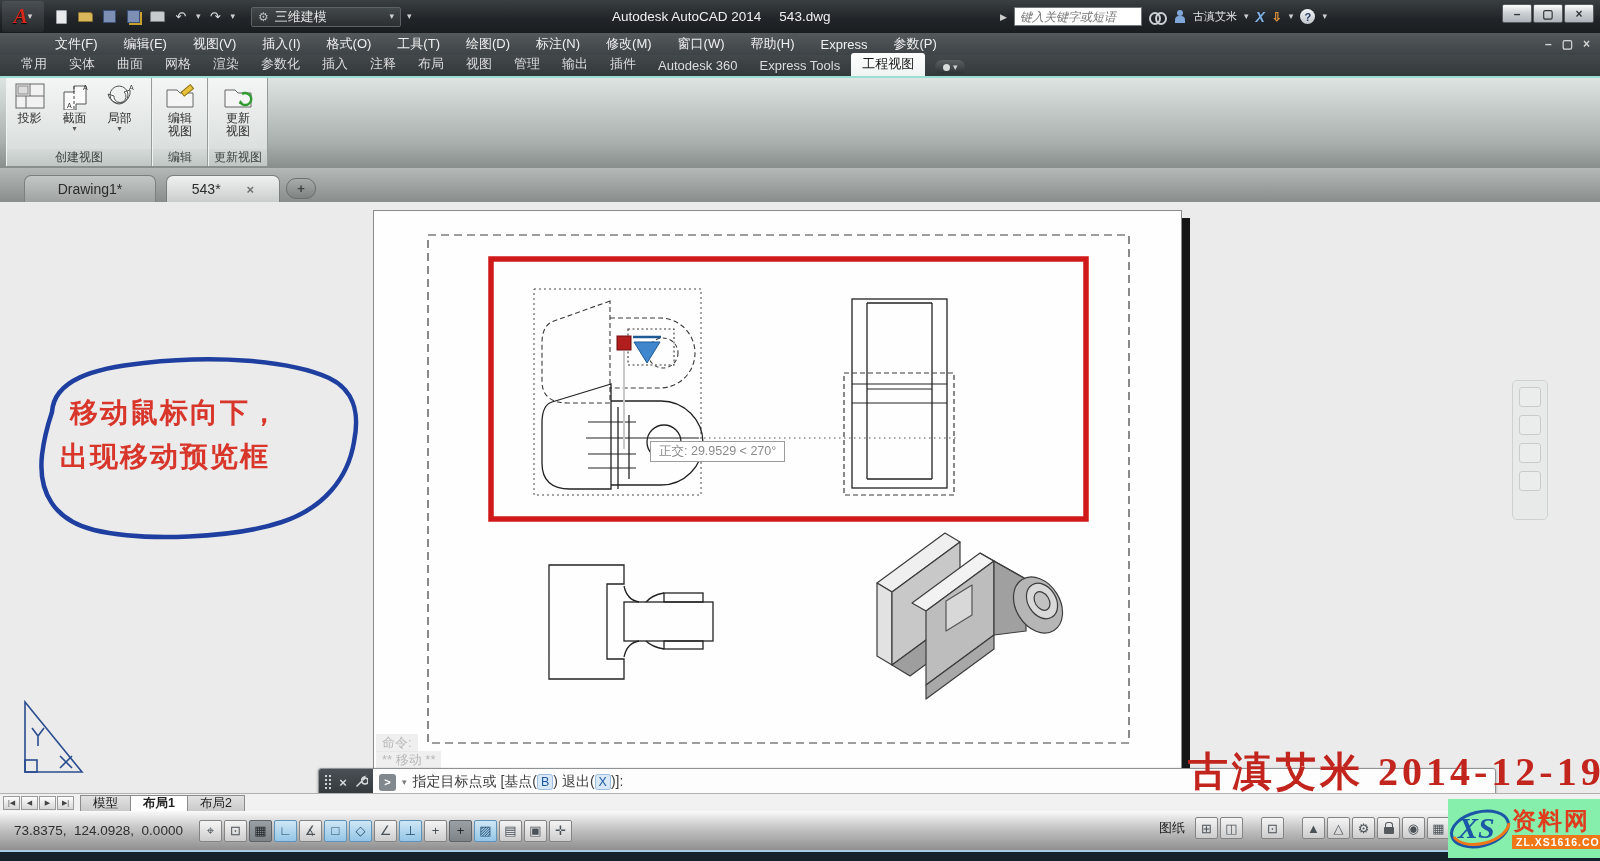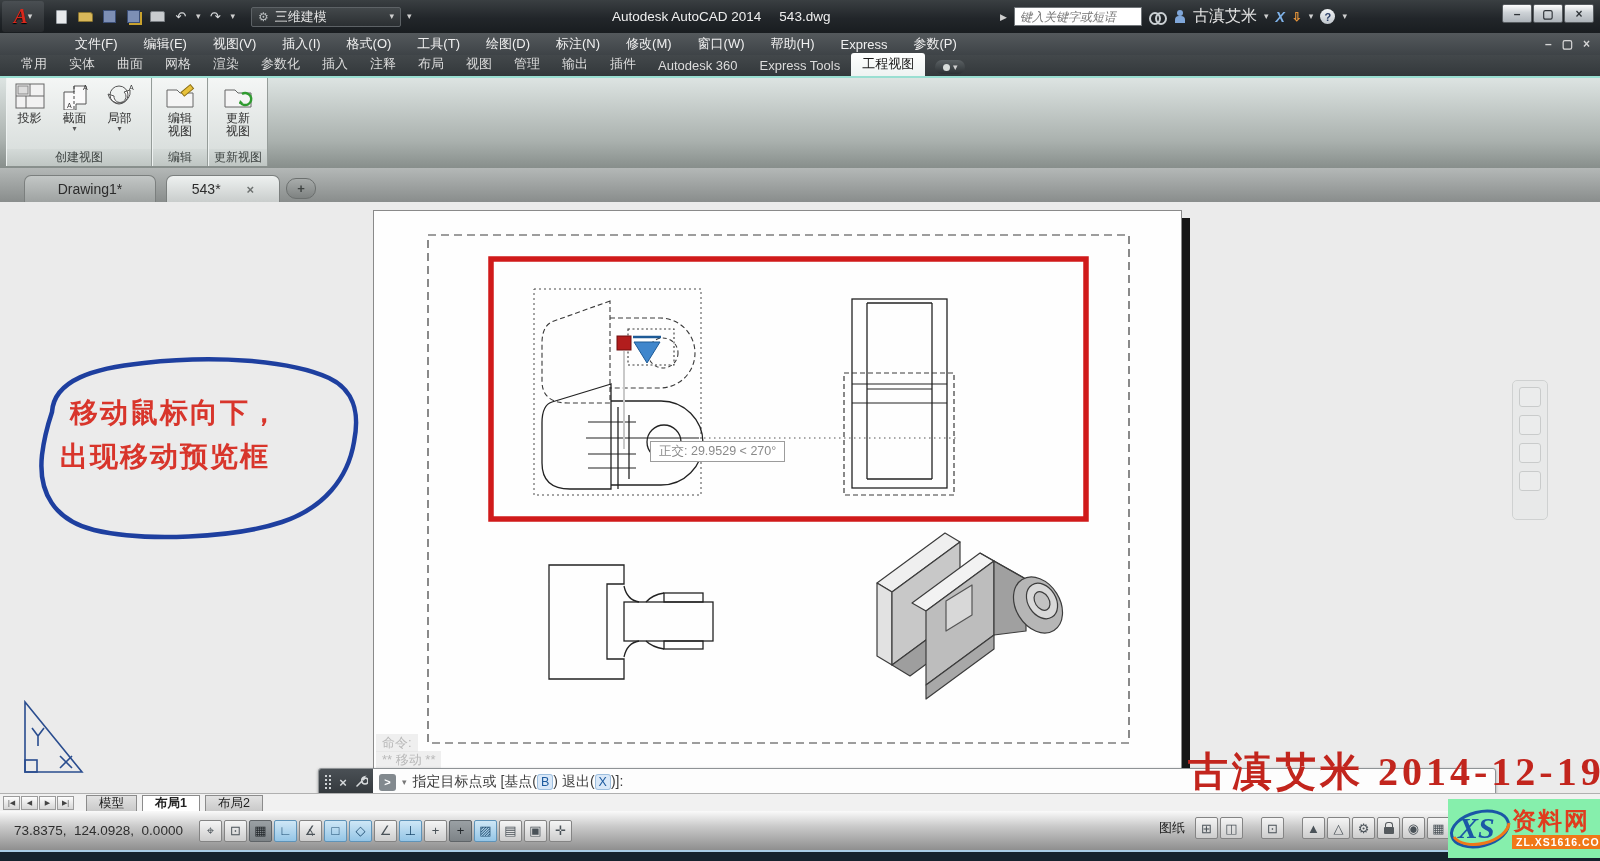--- a/index.html
+++ b/index.html
@@ -34,33 +34,33 @@
   .ic-exp{color:#cfcfcf;font-size:9px;}
   .ic-search{width:128px;height:19px;border:1px solid #71767a;background:#fff;color:#333;
     font-size:12px;font-style:italic;padding:0 5px;font-family:"Liberation Sans",sans-serif;}
   .binocs{position:relative;width:18px;height:12px;}
   .binocs::before,.binocs::after{content:"";position:absolute;top:1px;width:8px;height:9px;
     border:2px solid #cbd0d4;border-radius:50%;}
   .binocs::before{left:0;} .binocs::after{right:0;}
   .person{position:relative;width:12px;height:13px;}
   .person::before{content:"";position:absolute;left:3px;top:0;width:6px;height:6px;border-radius:50%;background:#7fa6d9;}
   .person::after{content:"";position:absolute;left:1px;top:6px;width:10px;height:7px;border-radius:4px 4px 0 0;background:#7fa6d9;}
-  .user-n{color:#e4e4e4;font-size:16px;}
+  .user-n{color:#e4e4e4;font-size:11px;}
   .xchg{color:#7fb2e8;font-weight:bold;font-size:14px;font-style:italic;}
   .dl-i{color:#e2923a;font-weight:bold;font-size:12px;}
   .help-i{width:15px;height:15px;border-radius:50%;background:linear-gradient(#f3f5f7,#c0c6cc);
     color:#2a3d66;font-weight:bold;font-size:11px;display:flex;align-items:center;justify-content:center;}
   .winbtns{position:absolute;right:6px;top:4px;display:flex;gap:1px;}
   .winbtn{width:30px;height:19px;border:1px solid #565b5f;border-radius:2px;
     background:linear-gradient(#fdfdfd,#cdd2d6 45%,#aeb4ba);color:#30353a;
     display:flex;align-items:center;justify-content:center;font-size:12px;font-weight:bold;line-height:1;}
 
   
   #menubar{position:absolute;left:0;top:33px;width:1600px;height:22px;
-    background:linear-gradient(#54595c,#3e4347);display:flex;align-items:flex-start;color:#f0f0f0;padding-left:20px;}
+    background:linear-gradient(#54595c,#3e4347);display:flex;align-items:flex-start;color:#f0f0f0;}
   .menu-item{padding:0 13px;font-size:13px;height:22px;display:flex;align-items:center;}
   .menu-item:first-child{margin-left:42px;}
   .docbtns{position:absolute;right:10px;top:0;height:22px;display:flex;align-items:center;gap:10px;color:#d6d6d6;
     font-size:12px;font-weight:bold;}
 
   
   #ribbontabs{position:absolute;left:0;top:55px;width:1600px;height:21px;
     background:linear-gradient(#43484b,#33383b);display:flex;align-items:flex-end;color:#dcdcdc;}
   .rtab{padding:2px 11px 3px;font-size:13px;}
   .rtab.active{background:linear-gradient(#ffffff,#eef3f2);color:#1a1a1a;border-radius:3px 3px 0 0;}
@@ -131,21 +131,21 @@
     display:flex;align-items:center;}
   .xs-sw{position:relative;width:64px;height:52px;}
   .xs-xs{position:absolute;left:10px;top:8px;font-family:"Liberation Serif",serif;font-style:italic;
     font-weight:bold;font-size:30px;color:#1b57a6;}
   .xs-col{display:flex;flex-direction:column;gap:1px;}
   .xs-site{color:#e03c1e;font-weight:bold;font-size:24px;letter-spacing:2px;line-height:26px;}
   .xs-url{background:#f07818;color:#fff;font-weight:bold;font-size:10.5px;padding:1px 4px;letter-spacing:1px;}
 
   
   #layoutbar{position:absolute;left:0;top:793px;width:1600px;height:18px;background:#f1f1f1;
-    border-top:1px solid #b0b0b0;display:flex;align-items:center;font-size:12.5px;color:#222;gap:6px;}
+    border-top:1px solid #b0b0b0;display:flex;align-items:center;font-size:12.5px;color:#222;}
   .lnav{display:flex;gap:1px;margin-left:3px;}
   .lnav span{width:17px;height:14px;border:1px solid #9b9b9b;background:linear-gradient(#fdfdfd,#d6d6d6);
     display:flex;align-items:center;justify-content:center;font-size:7px;color:#444;}
   .ltab{padding:0 12px;height:16px;display:flex;align-items:center;border:1px solid #8b8b8b;border-bottom:none;
     background:linear-gradient(#e2e2e2,#c9c9c9);margin-left:-1px;}
   .ltab.active{background:#fff;font-weight:bold;}
 
   
   #statusbar{position:absolute;left:0;top:811px;width:1600px;height:39px;
     background:linear-gradient(#fafafa,#c9c9c9 40%,#8f8f8f);display:flex;align-items:center;}

